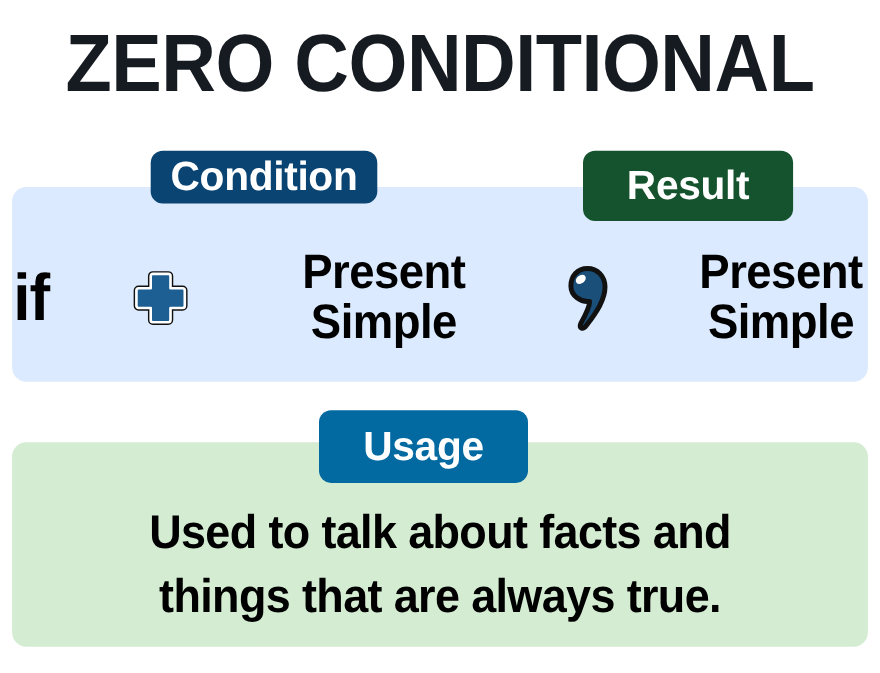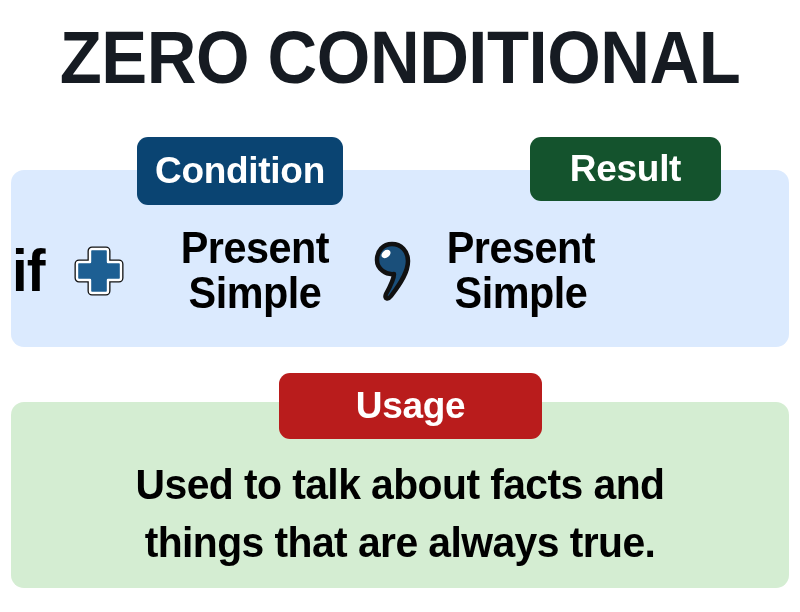--- a/index.html
+++ b/index.html
@@ -65,54 +65,54 @@
     color: #ffffff;
     font-family: "Liberation Sans", sans-serif;
     font-weight: 700;
     box-sizing: border-box;
     white-space: nowrap;
   }
   .badge-condition {
     left: 137px;
     top: 137px;
     width: 206px;
-    height: 68px;
+    height: 48px;
     background: #0a4472;
     font-size: 37px;
     letter-spacing: -0.3px;
   }
   .badge-result {
     left: 530px;
     top: 137px;
     width: 191px;
     height: 64px;
     background: #14532d;
     font-size: 37px;
     letter-spacing: -0.3px;
   }
   .badge-usage {
-    left: 279px;
+    left: 290px;
     top: 373px;
-    width: 263px;
+    width: 190px;
     height: 66px;
-    background: #b91c1c;
+    background: #0369a1;
     font-size: 37px;
     letter-spacing: -0.3px;
   }
 
   
   .formula-row {
     position: absolute;
     left: 11px;
     top: 206px;
     width: 778px;
     height: 130px;
     display: flex;
     align-items: center;
-    justify-content: flex-start;
+    justify-content: space-between;
   }
   .formula-token {
     font-family: "Liberation Sans", sans-serif;
     font-weight: 700;
     color: #000000;
     text-align: center;
     line-height: 1.02;
     transform: scaleX(0.94);
   }
   .token-if {

